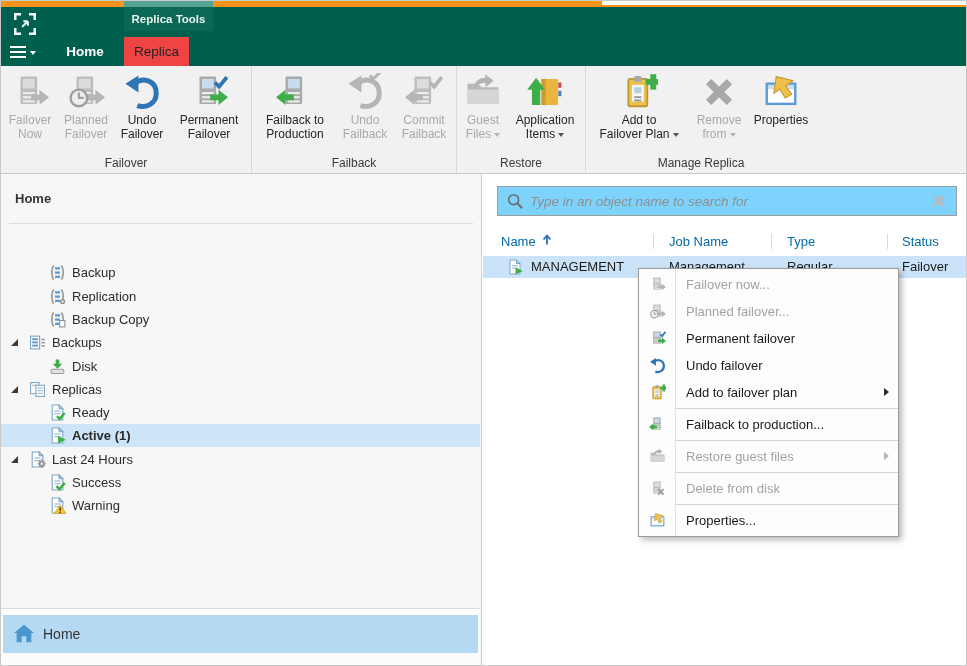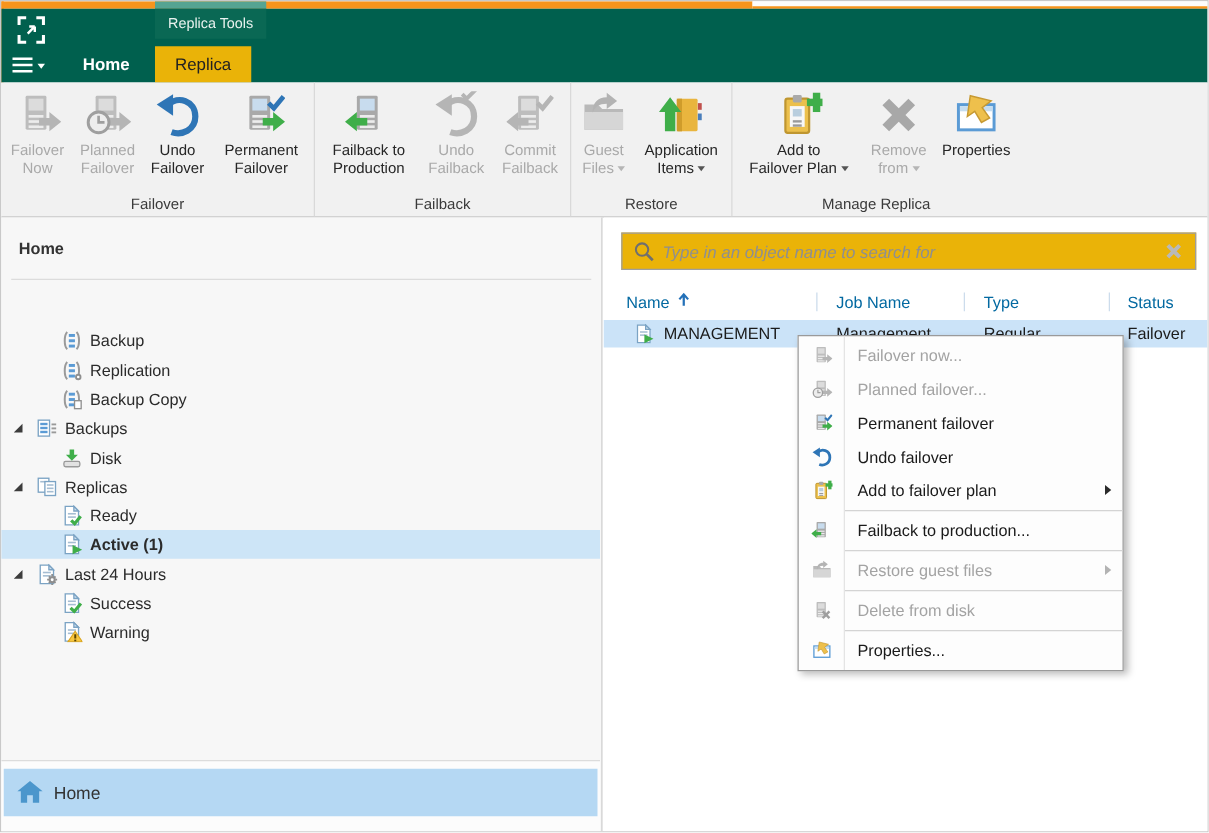--- a/index.html
+++ b/index.html
@@ -19,22 +19,22 @@
   
   .header { position:absolute; left:0; top:6px; right:0; height:59px; background:#00604e; }
   .logo { position:absolute; left:11px; top:4px; width:26px; height:26px; }
   .menu-burger { position:absolute; left:9px; top:39px; width:26px; height:14px; cursor:default; }
   .menu-burger .bar { width:16px; height:2.4px; background:#fff; margin-bottom:2.6px; }
   .menu-burger .caret { position:absolute; right:0; top:5px; border-top:4px solid #fff;
      border-left:3.5px solid transparent; border-right:3.5px solid transparent; }
   .tab-home { position:absolute; left:46px; top:30px; width:76px; height:29px;
      color:#fff; font-size:13.5px; font-weight:bold; display:flex; align-items:center; justify-content:center; }
   .ctx-tab-label { position:absolute; left:123px; top:0; width:89px; height:24px; background:#0a6854;
-     color:#e9f2ef; font-size:11.5px; font-weight:normal; display:flex; align-items:center; justify-content:center; }
-  .tab-replica { position:absolute; left:123px; top:30px; width:77px; height:29px; background:#eab308;
+     color:#e9f2ef; font-size:11.5px; font-weight:bold; display:flex; align-items:center; justify-content:center; }
+  .tab-replica { position:absolute; left:123px; top:30px; width:65px; height:29px; background:#ef4444;
      color:#222; font-size:13.5px; display:flex; align-items:center; justify-content:center; }
 
   
   .ribbon { position:absolute; left:0; top:65px; right:0; height:108px; background:#f1f1f1;
      border-bottom:1px solid #c8c8c8; display:flex; }
   .ribbon-group { display:flex; flex-direction:column; padding:0 2px; }
   .ribbon-group + .ribbon-group { border-left:1px solid #d9d9d9; }
   .rg-buttons { display:flex; flex:1; }
   .rg-label { height:17px; text-align:center; font-size:12px; color:#3a3a3a; line-height:15px; }
   .ribbon-btn { display:flex; flex-direction:column; align-items:center; padding-top:5px; cursor:default; }
@@ -60,21 +60,21 @@
   .tree-row .expander i { width:0; height:0; border-left:7px solid transparent; border-bottom:7px solid #3c3c3c; }
   .tree-row .tic { width:17px; height:17px; margin-right:6px; display:flex; align-items:center; }
   .sb-footer { position:absolute; left:0; right:1px; top:434px; bottom:0; background:#fcfcfc;
      border-top:1px solid #dcdcdc; }
   .sb-home-bar { position:absolute; left:2px; right:2px; top:6px; height:38px; background:#b5d8f3;
      display:flex; align-items:center; cursor:default; }
   .sb-home-bar .hic { margin-left:10px; margin-right:8px; display:flex; }
   .sb-home-bar .hlabel { font-size:14px; color:#333; }
 
   .content { position:absolute; left:482px; top:0; right:0; bottom:0; background:#fff; }
-  .searchbox { position:absolute; left:14px; right:9px; top:12px; height:30px; background:#eab308;
+  .searchbox { position:absolute; left:14px; right:9px; top:12px; height:30px; background:#7dd3fc;
      border:1px solid #9e9e9e; display:flex; align-items:center; }
   .searchbox .sic { margin:0 6px 0 8px; display:flex; }
   .searchbox input { flex:1; border:none; outline:none; font-size:13.5px; font-style:italic;
      color:#555; font-family:inherit; background:transparent; }
   .searchbox input::placeholder { color:#8f8f8f; font-style:italic; }
   .searchbox .clear { margin-right:8px; display:flex; cursor:default; }
 
   .thead { position:absolute; left:0; right:0; top:57px; height:22px; }
   .th { position:absolute; font-size:13px; color:#0369a1; height:22px; line-height:22px; cursor:default; }
   .col-sep { position:absolute; top:60px; height:15px; width:1px; background:#ccdcec; }

